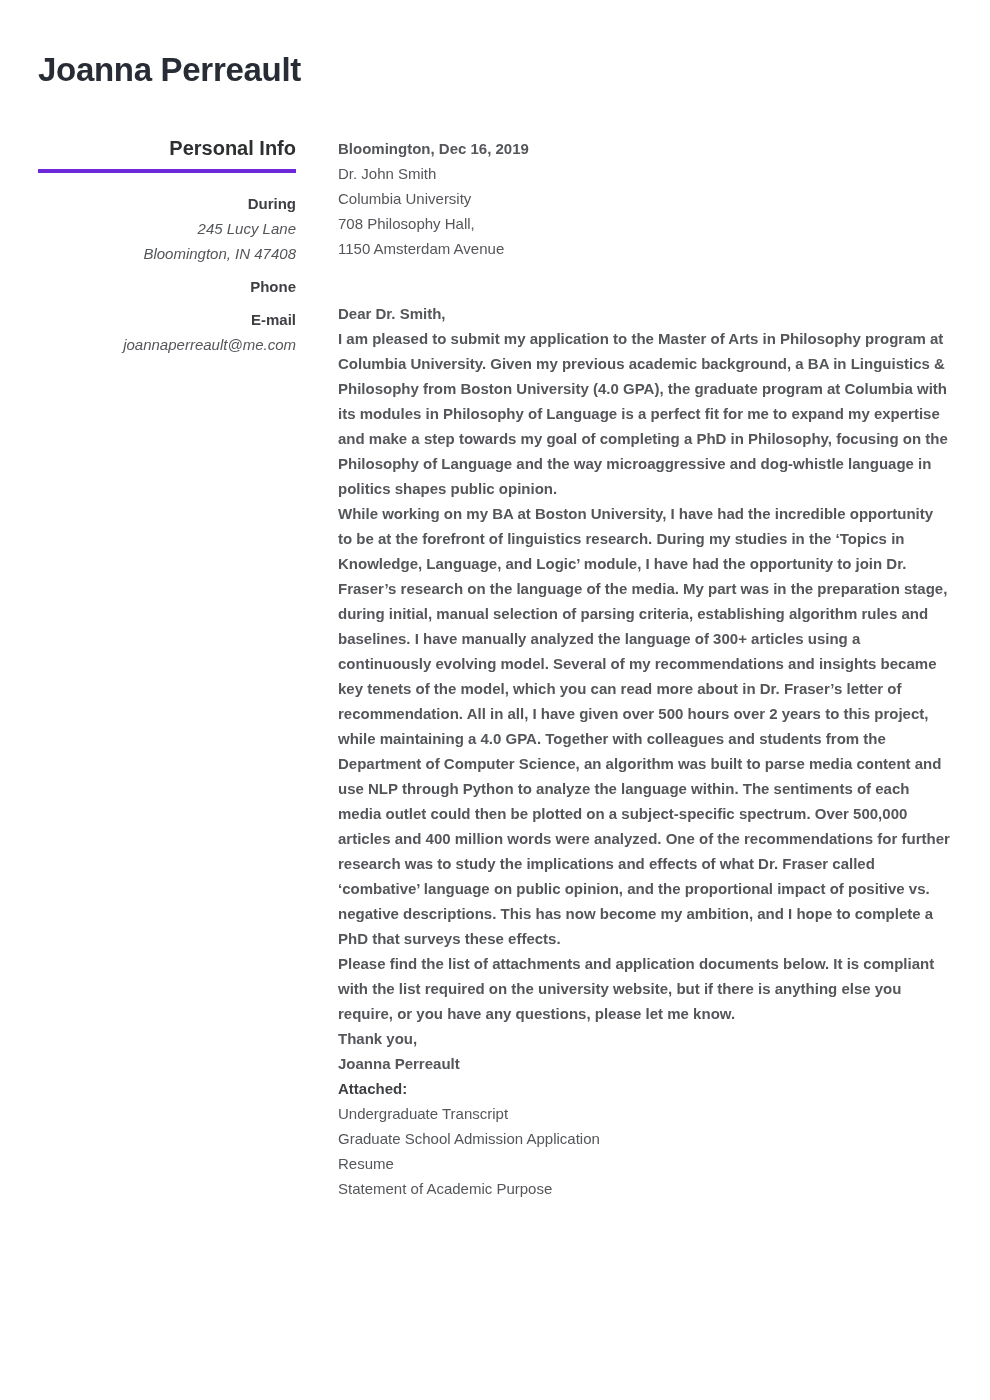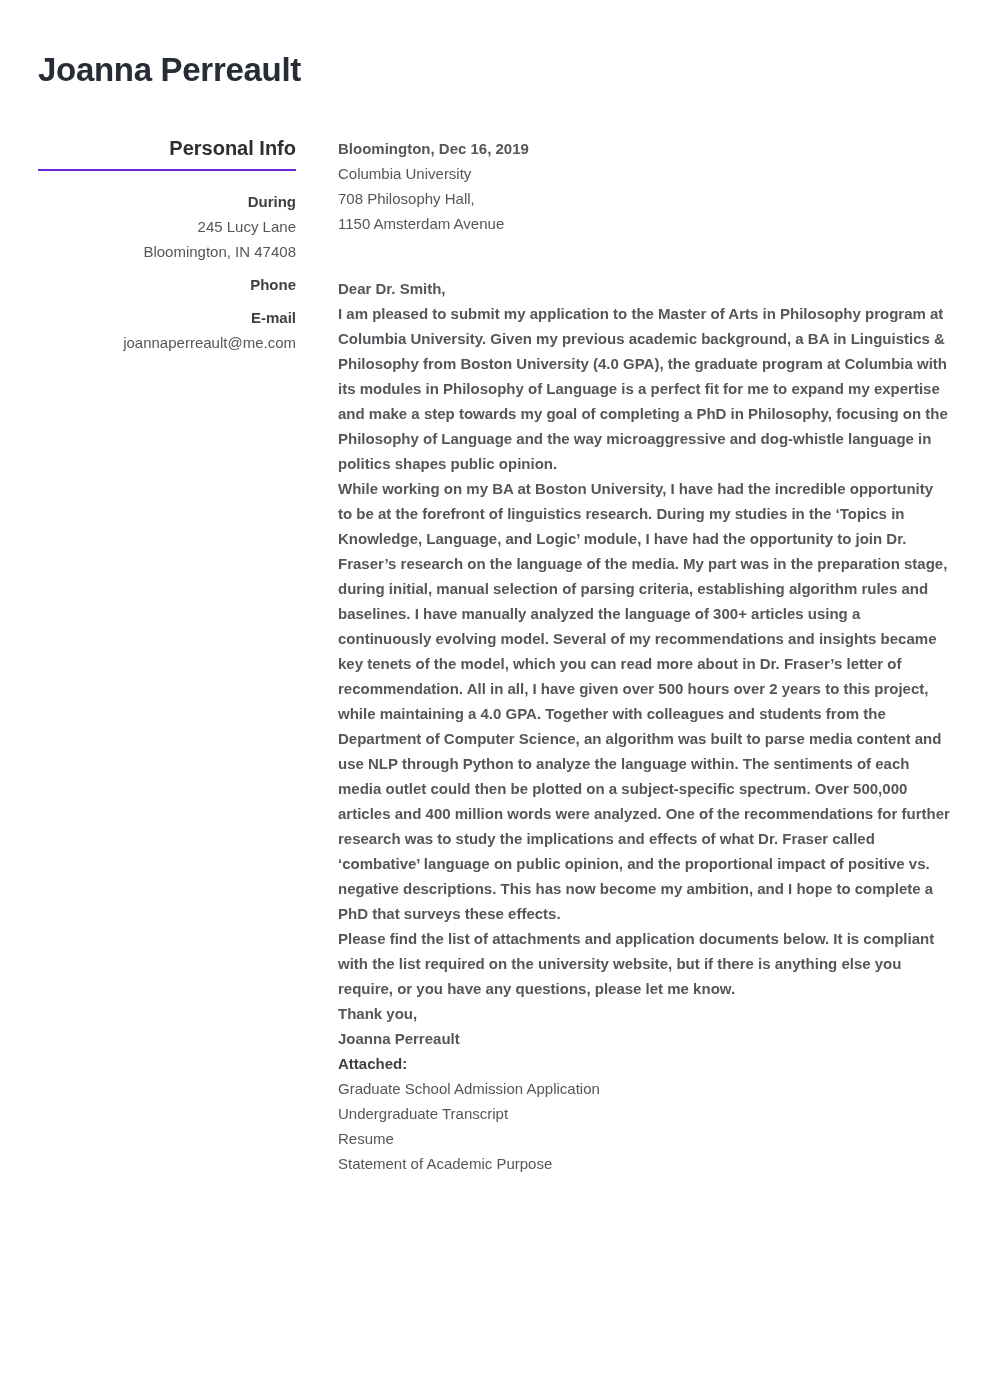--- a/index.html
+++ b/index.html
@@ -39,34 +39,35 @@
     flex-shrink: 0;
     text-align: right;
   }
   .sidebar-title {
     margin: 0;
     font-size: 20px;
     line-height: 24px;
     font-weight: 700;
     color: #2e2f31;
     padding-bottom: 9px;
-    border-bottom: 2px solid #6d28d9;
+    border-bottom: 4px solid #6d28d9;
   }
   .info-group { margin-top: 18px; }
   .info-group + .info-group { margin-top: 8px; }
   .info-label {
     font-size: 15px;
     line-height: 25px;
     font-weight: 700;
     color: #3d3f43;
   }
   .info-value {
     font-size: 15px;
     line-height: 25px;
     color: #54565a;
+    font-style: italic;
   }
   .letter {
     flex: 1;
     margin-left: 42px;
     font-size: 15px;
     line-height: 25px;
     color: #54565a;
   }
   .letter p { margin: 0; font-weight: bold; }
   .date-line { margin-bottom: 40px; }
@@ -106,40 +107,41 @@
         <div class="info-label">E-mail</div>
         <div class="info-value">joannaperreault@me.com</div>
       </div>
     </aside>
 
     <main class="letter">
 
       <p class="date-line">Bloomington, Dec 16, 2019</p>
 
       <div class="recipient">
+        <div>Dr. John Smith</div>
         <div>Columbia University</div>
         <div>708 Philosophy Hall,</div>
         <div>1150 Amsterdam Avenue</div>
       </div>
 
       <p class="salutation">Dear Dr. Smith,</p>
 
       <p class="para">I am pleased to submit my application to the Master of Arts in Philosophy program at Columbia University. Given my previous academic background, a BA in Linguistics &amp; Philosophy from Boston University (4.0 GPA), the graduate program at Columbia with its modules in Philosophy of Language is a perfect fit for me to expand my expertise and make a step towards my goal of completing a PhD in Philosophy, focusing on the Philosophy of Language and the way microaggressive and dog-whistle language in politics shapes public opinion.</p>
 
       <p class="para">While working on my BA at Boston University, I have had the incredible opportunity to be at the forefront of linguistics research. During my studies in the ‘Topics in Knowledge, Language, and Logic’ module, I have had the opportunity to join Dr. Fraser’s research on the language of the media. My part was in the preparation stage, during initial, manual selection of parsing criteria, establishing algorithm rules and baselines. I have manually analyzed the language of 300+ articles using a continuously evolving model. Several of my recommendations and insights became key tenets of the model, which you can read more about in Dr. Fraser’s letter of recommendation. All in all, I have given over 500 hours over 2 years to this project, while maintaining a 4.0 GPA. Together with colleagues and students from the Department of Computer Science, an algorithm was built to parse media content and use NLP through Python to analyze the language within. The sentiments of each media outlet could then be plotted on a subject-specific spectrum. Over 500,000 articles and 400 million words were analyzed. One of the recommendations for further research was to study the implications and effects of what Dr. Fraser called ‘combative’ language on public opinion, and the proportional impact of positive vs. negative descriptions. This has now become my ambition, and I hope to complete a PhD that surveys these effects.</p>
 
       <p class="para">Please find the list of attachments and application documents below. It is compliant with the list required on the university website, but if there is anything else you require, or you have any questions, please let me know.</p>
 
       <p class="closing">Thank you,</p>
 
       <p class="signature">Joanna Perreault</p>
 
       <div class="attachments">
         <div class="attached-label">Attached:</div>
+        <div>Undergraduate Transcript</div>
         <div>Graduate School Admission Application</div>
-        <div>Undergraduate Transcript</div>
         <div>Resume</div>
         <div>Statement of Academic Purpose</div>
       </div>
 
     </main>
   </div>
 </div>
 
 </body></html>

